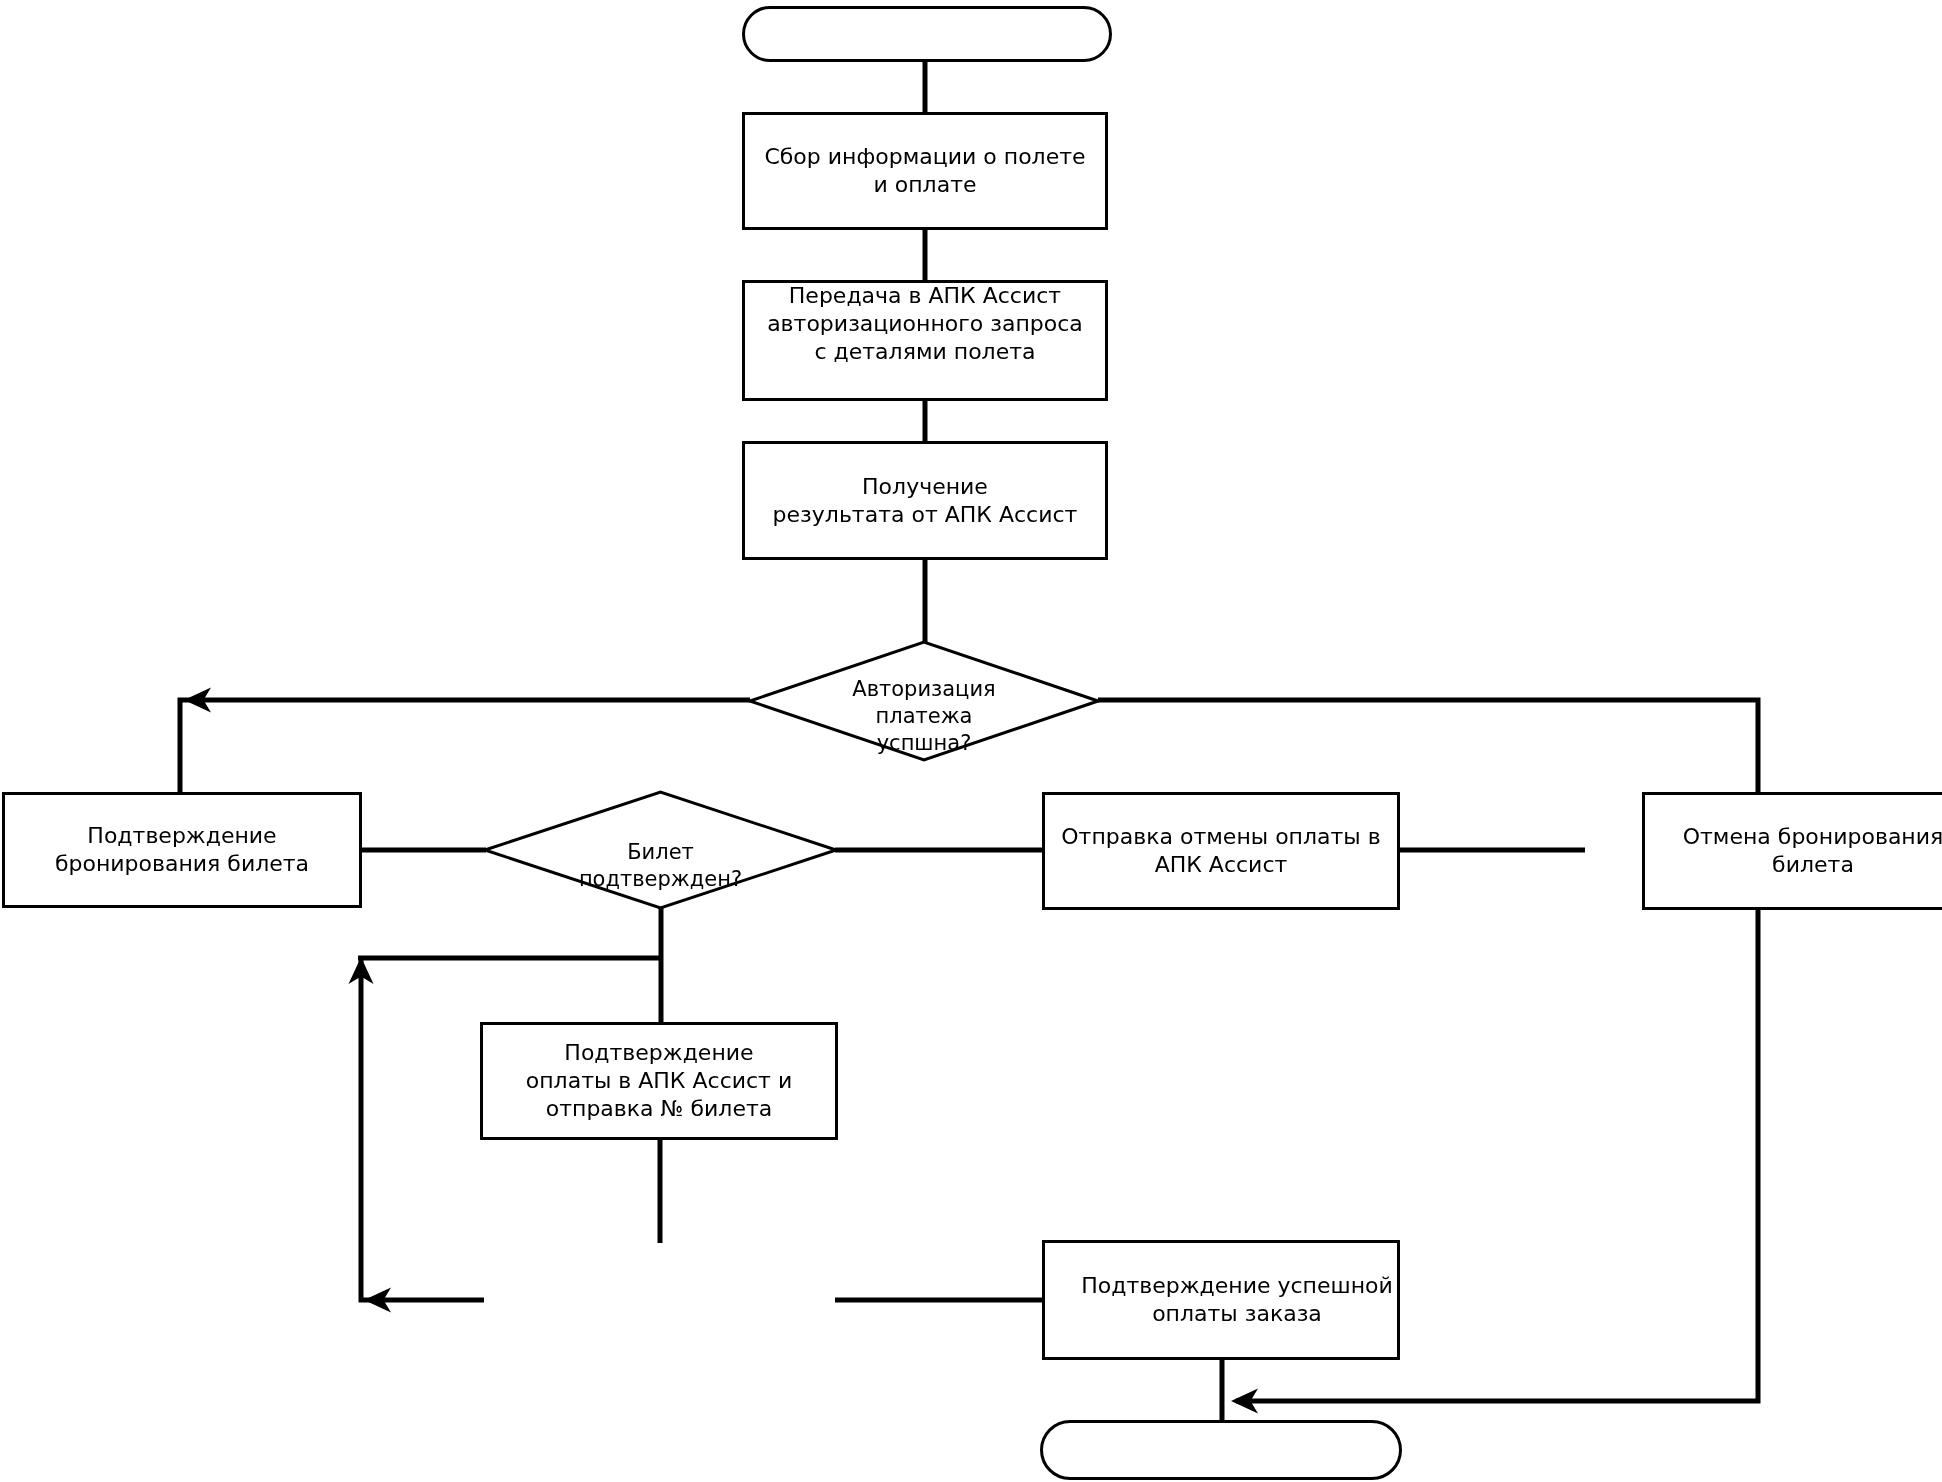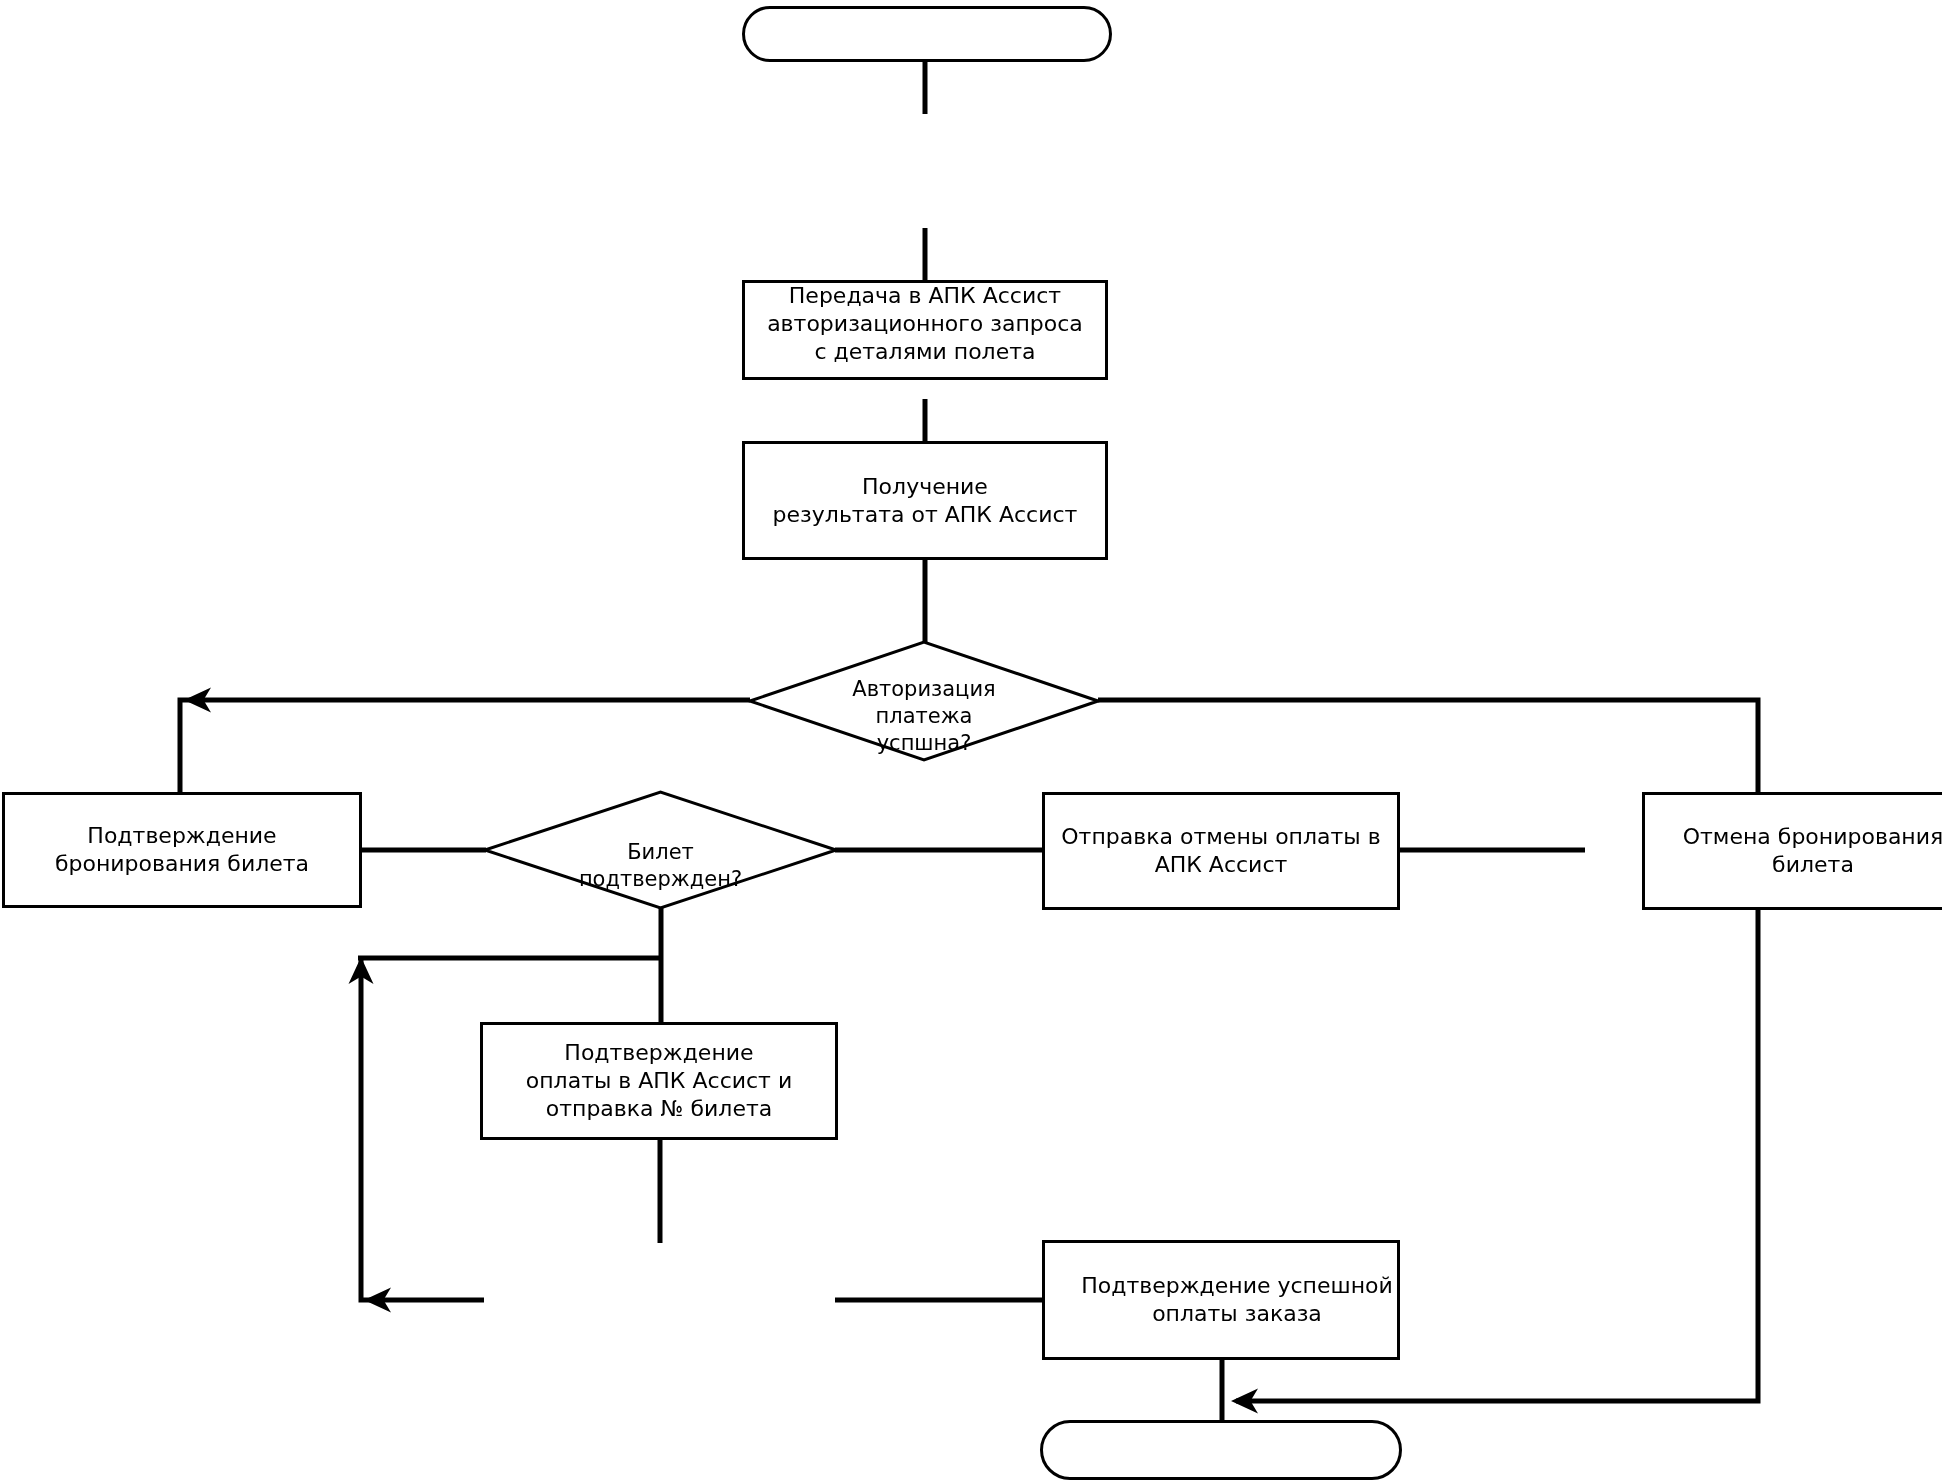--- a/index.html
+++ b/index.html
@@ -99,22 +99,26 @@
     <line x1="835" y1="1300" x2="1045" y2="1300"></line>
 
     <line x1="1222" y1="1358" x2="1222" y2="1421"></line>
 
     <polyline points="1758,908 1758,1401 1236,1401"></polyline>
     <path class="arrow" d="M 1231 1401 L 1258 1388.5 L 1250.5 1401 L 1258 1413.5 Z"></path>
   </svg>
 
   <div class="node stadium" style="left:742px; top:6px; width:370px; height:56px;"></div>
 
+  <div class="node rect" style="left:742px; top:112px; width:366px; height:118px;">
+    <span class="label">Сбор информации о полете
+и оплате</span>
+  </div>
 
-  <div class="node rect rect--toptext" style="left:742px; top:280px; width:366px; height:100px;">
+  <div class="node rect rect--toptext" style="left:742px; top:280px; width:366px; height:121px;">
     <span class="label">Передача в АПК Ассист
 авторизационного запроса
 с деталями полета</span>
   </div>
 
   <div class="node rect" style="left:742px; top:441px; width:366px; height:119px;justify-content:center;">
     <span class="label">Получение
 результата от АПК Ассист</span>
   </div>
 

